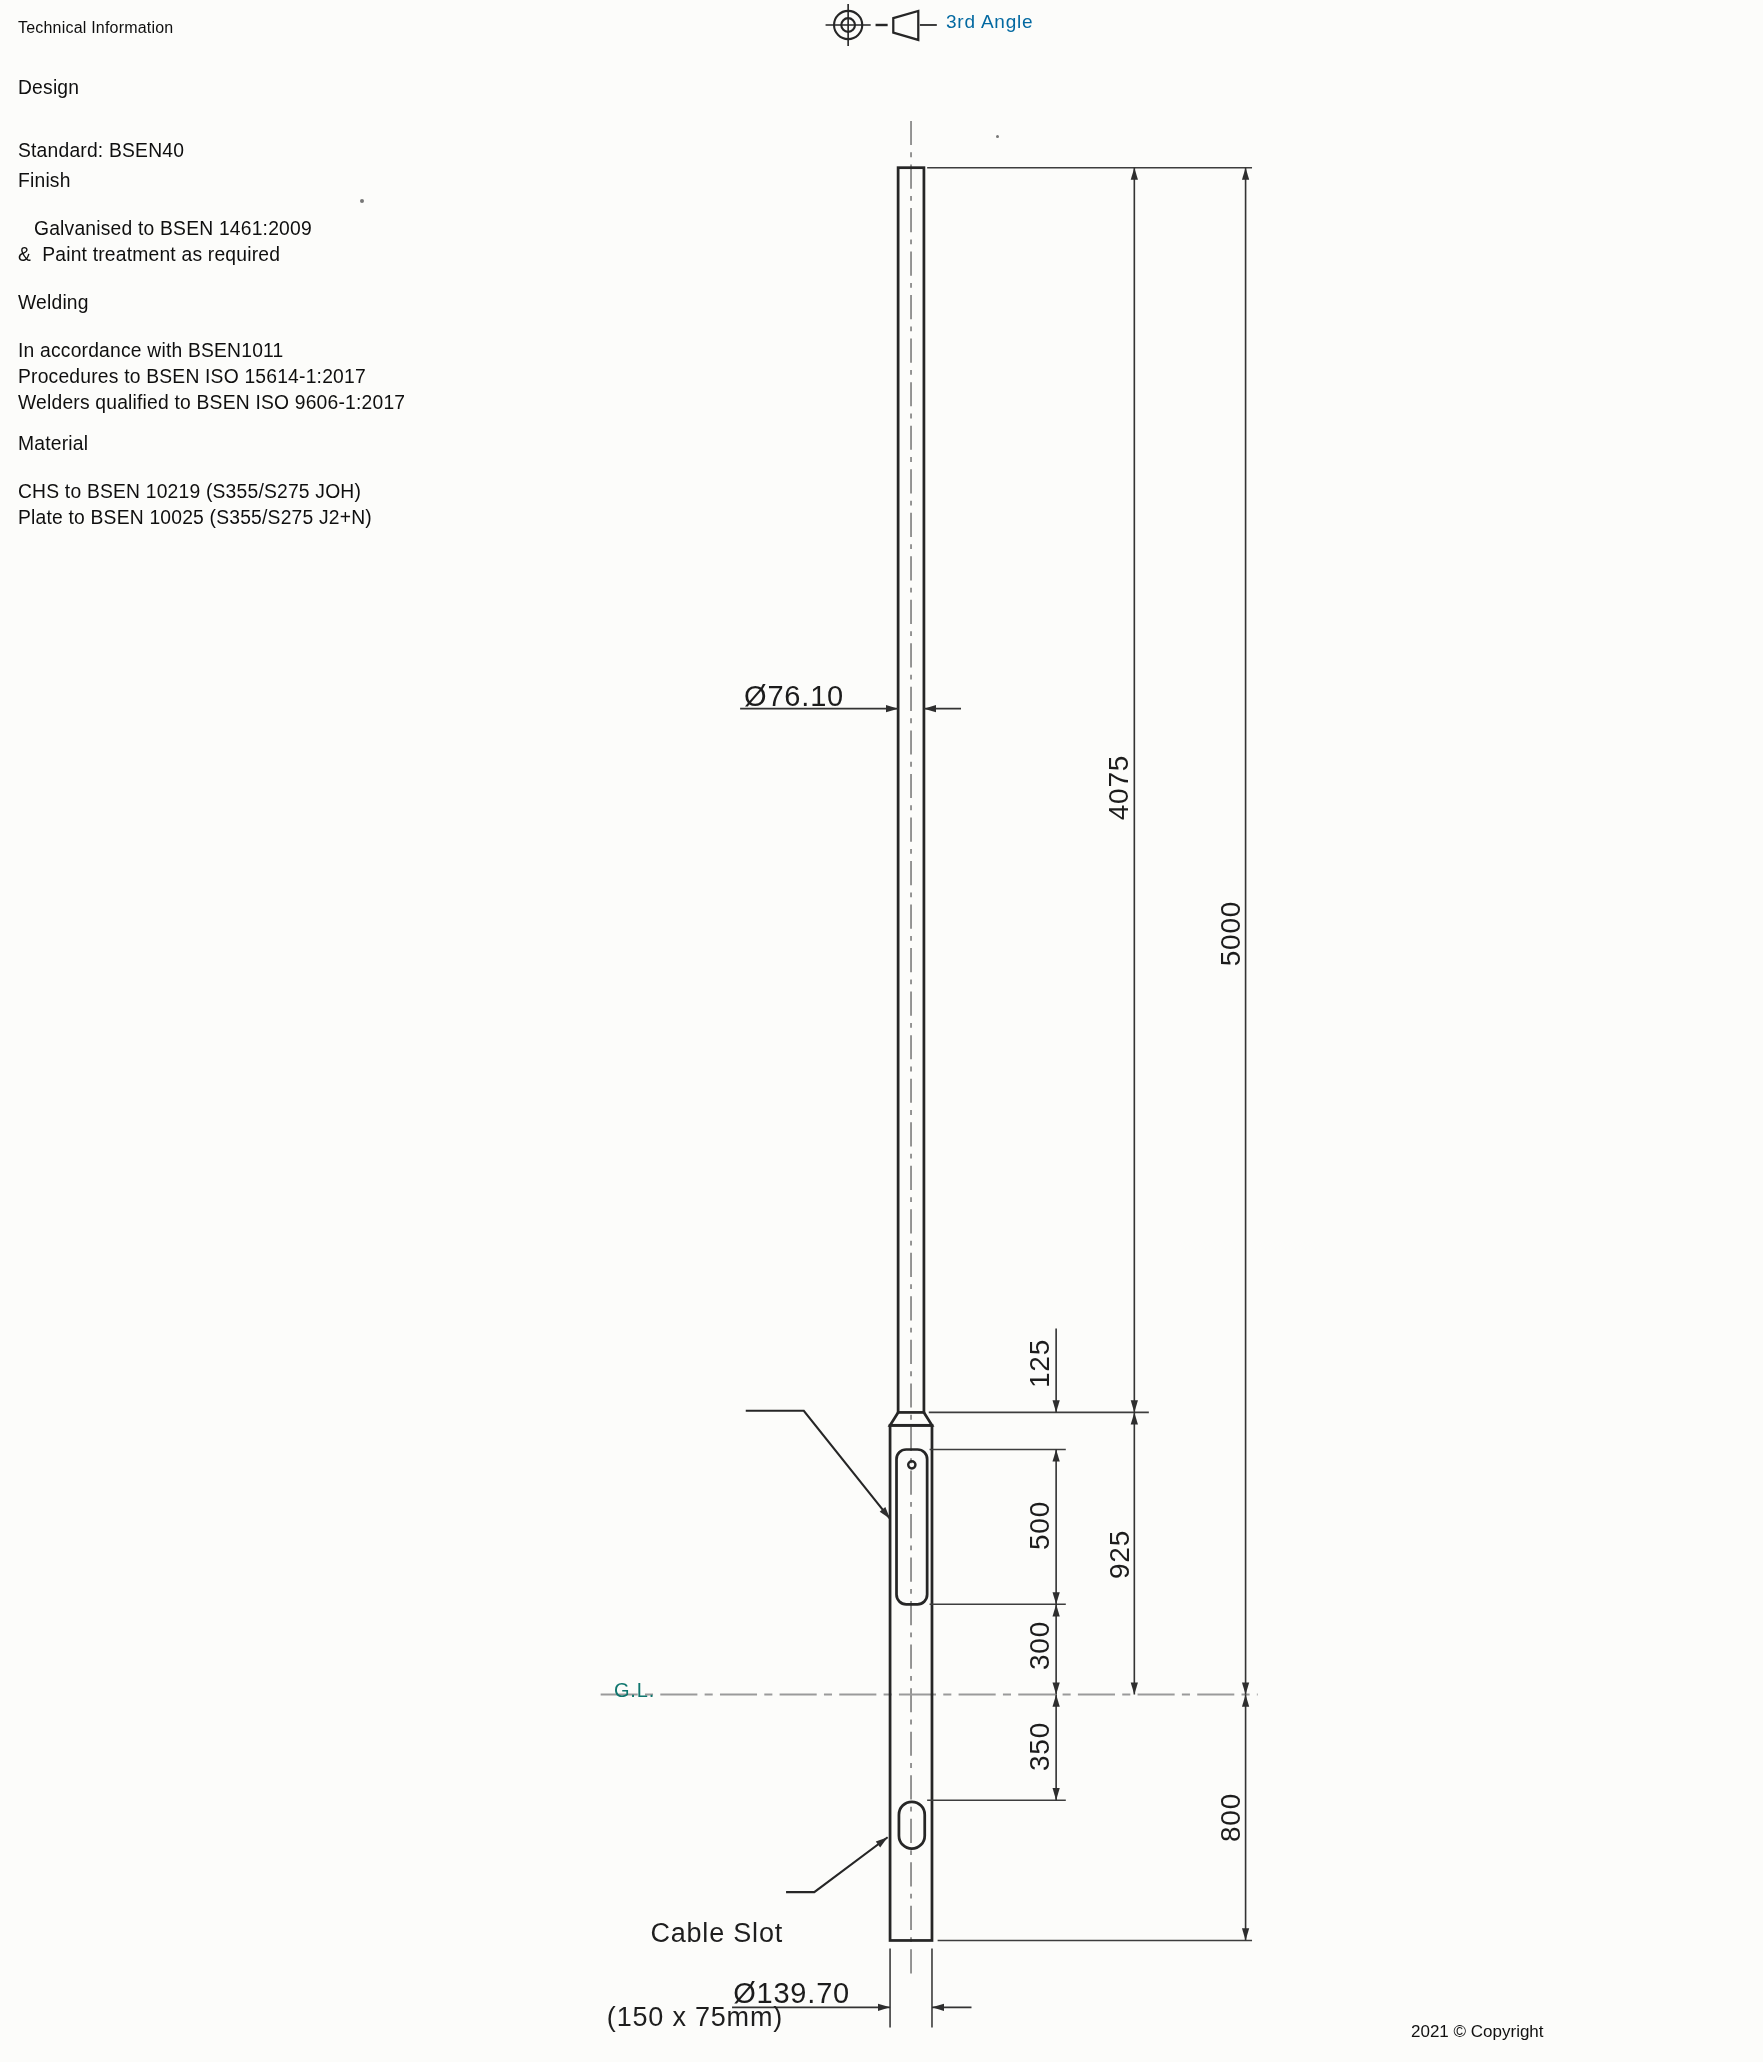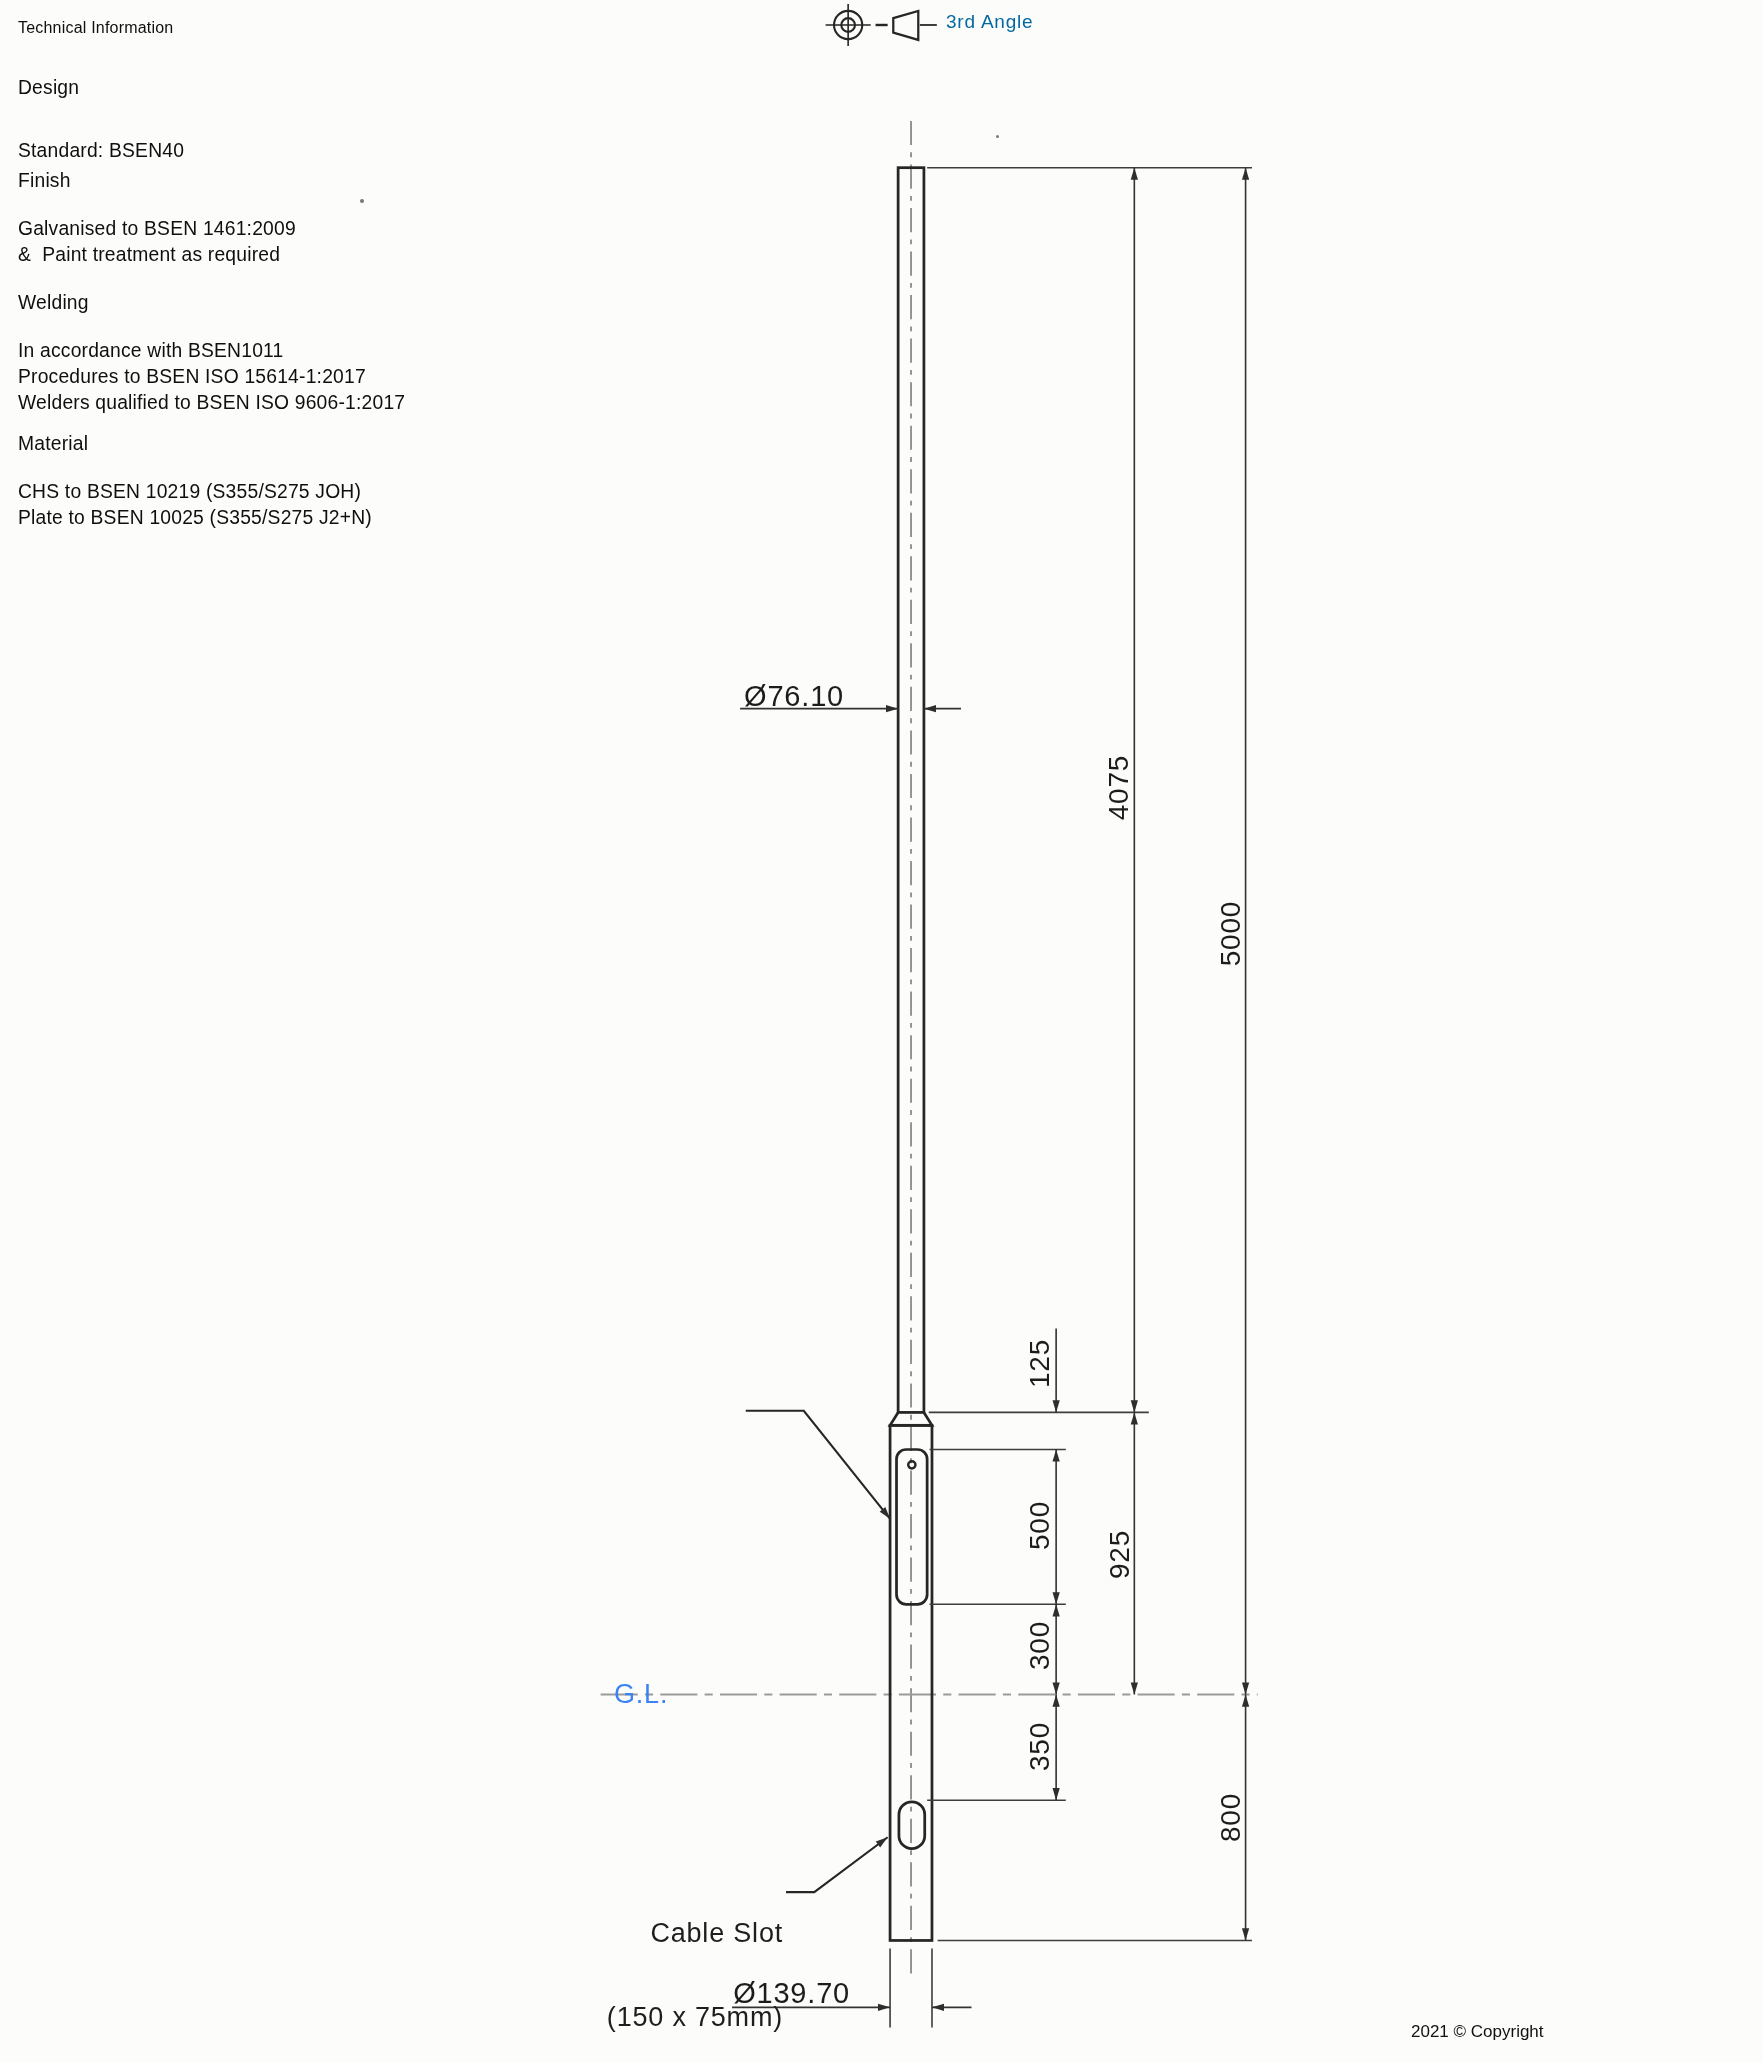--- a/index.html
+++ b/index.html
@@ -7,21 +7,21 @@
   .page{position:relative;width:1764px;height:2063px;background:#fcfcfa;overflow:hidden;color:#141414;}
   svg.lines{position:absolute;left:0;top:0;}
   
   .info-line{position:absolute;left:18px;font-size:19.3px;color:#0f0f0f;white-space:pre;letter-spacing:0.2px;}
   .info-title{font-size:16px;letter-spacing:0.2px;}
   .dim-label{position:absolute;width:129px;height:35px;display:flex;align-items:center;justify-content:center;
              font-size:28px;color:#1c1c1c;letter-spacing:0.8px;transform:rotate(-90deg);}
   .dia-label{position:absolute;width:177px;text-align:right;font-size:29px;color:#1c1c1c;letter-spacing:0.8px;}
   .callout{position:absolute;text-align:right;font-size:27px;color:#1e1e1e;line-height:28px;letter-spacing:0.8px;white-space:pre;}
   .copyright{position:absolute;width:339px;text-align:left;font-size:17px;color:#111;}
-  .gl-label{position:absolute;font-size:27px;color:#3b82f6;letter-spacing:0.8px;}
+  .gl-label{position:absolute;font-size:20px;color:#0f766e;letter-spacing:0.8px;}
   .projection-label{position:absolute;font-size:19px;color:#0369a1;letter-spacing:0.8px;}
   .speck{position:absolute;border-radius:50%;background:#555;opacity:.8;}
 </style>
 </head>
 <body>
 
 <div class="page">
 
   <svg class="lines" width="1764" height="2063" viewBox="0 0 2188 2559">
     <defs>
@@ -86,21 +86,21 @@
     <g stroke="#262626" fill="none" stroke-width="2.6">
       <polyline points="925,1750 997,1750 1104,1884" marker-end="url(#arr)"></polyline>
       <polyline points="975,2347 1010,2347 1101,2279" marker-end="url(#arr)"></polyline>
     </g>
   </svg>
 
   <div class="info-line info-title" style="top:19.3px;">Technical Information</div>
   <div class="info-line" style="top:77px;text-align:right;">Design</div>
   <div class="info-line" style="top:140px;">Standard: BSEN40</div>
   <div class="info-line" style="top:170px;">Finish</div>
-  <div class="info-line" style="top:218px;">Galvanised to BSEN 1461:2009</div>
+  <div class="info-line" style="top:218px;margin-left:16px;">Galvanised to BSEN 1461:2009</div>
   <div class="info-line" style="top:244px;">&amp;  Paint treatment as required</div>
   <div class="info-line" style="top:292px;">Welding</div>
   <div class="info-line" style="top:340px;">In accordance with BSEN1011</div>
   <div class="info-line" style="top:366px;">Procedures to BSEN ISO 15614-1:2017</div>
   <div class="info-line" style="top:392px;">Welders qualified to BSEN ISO 9606-1:2017</div>
   <div class="info-line" style="top:433px;">Material</div>
   <div class="info-line" style="top:481px;">CHS to BSEN 10219 (S355/S275 JOH)</div>
   <div class="info-line" style="top:507px;">Plate to BSEN 10025 (S355/S275 J2+N)</div>
 
   <div class="projection-label" style="left:946px;top:10.5px;">3rd Angle</div>

